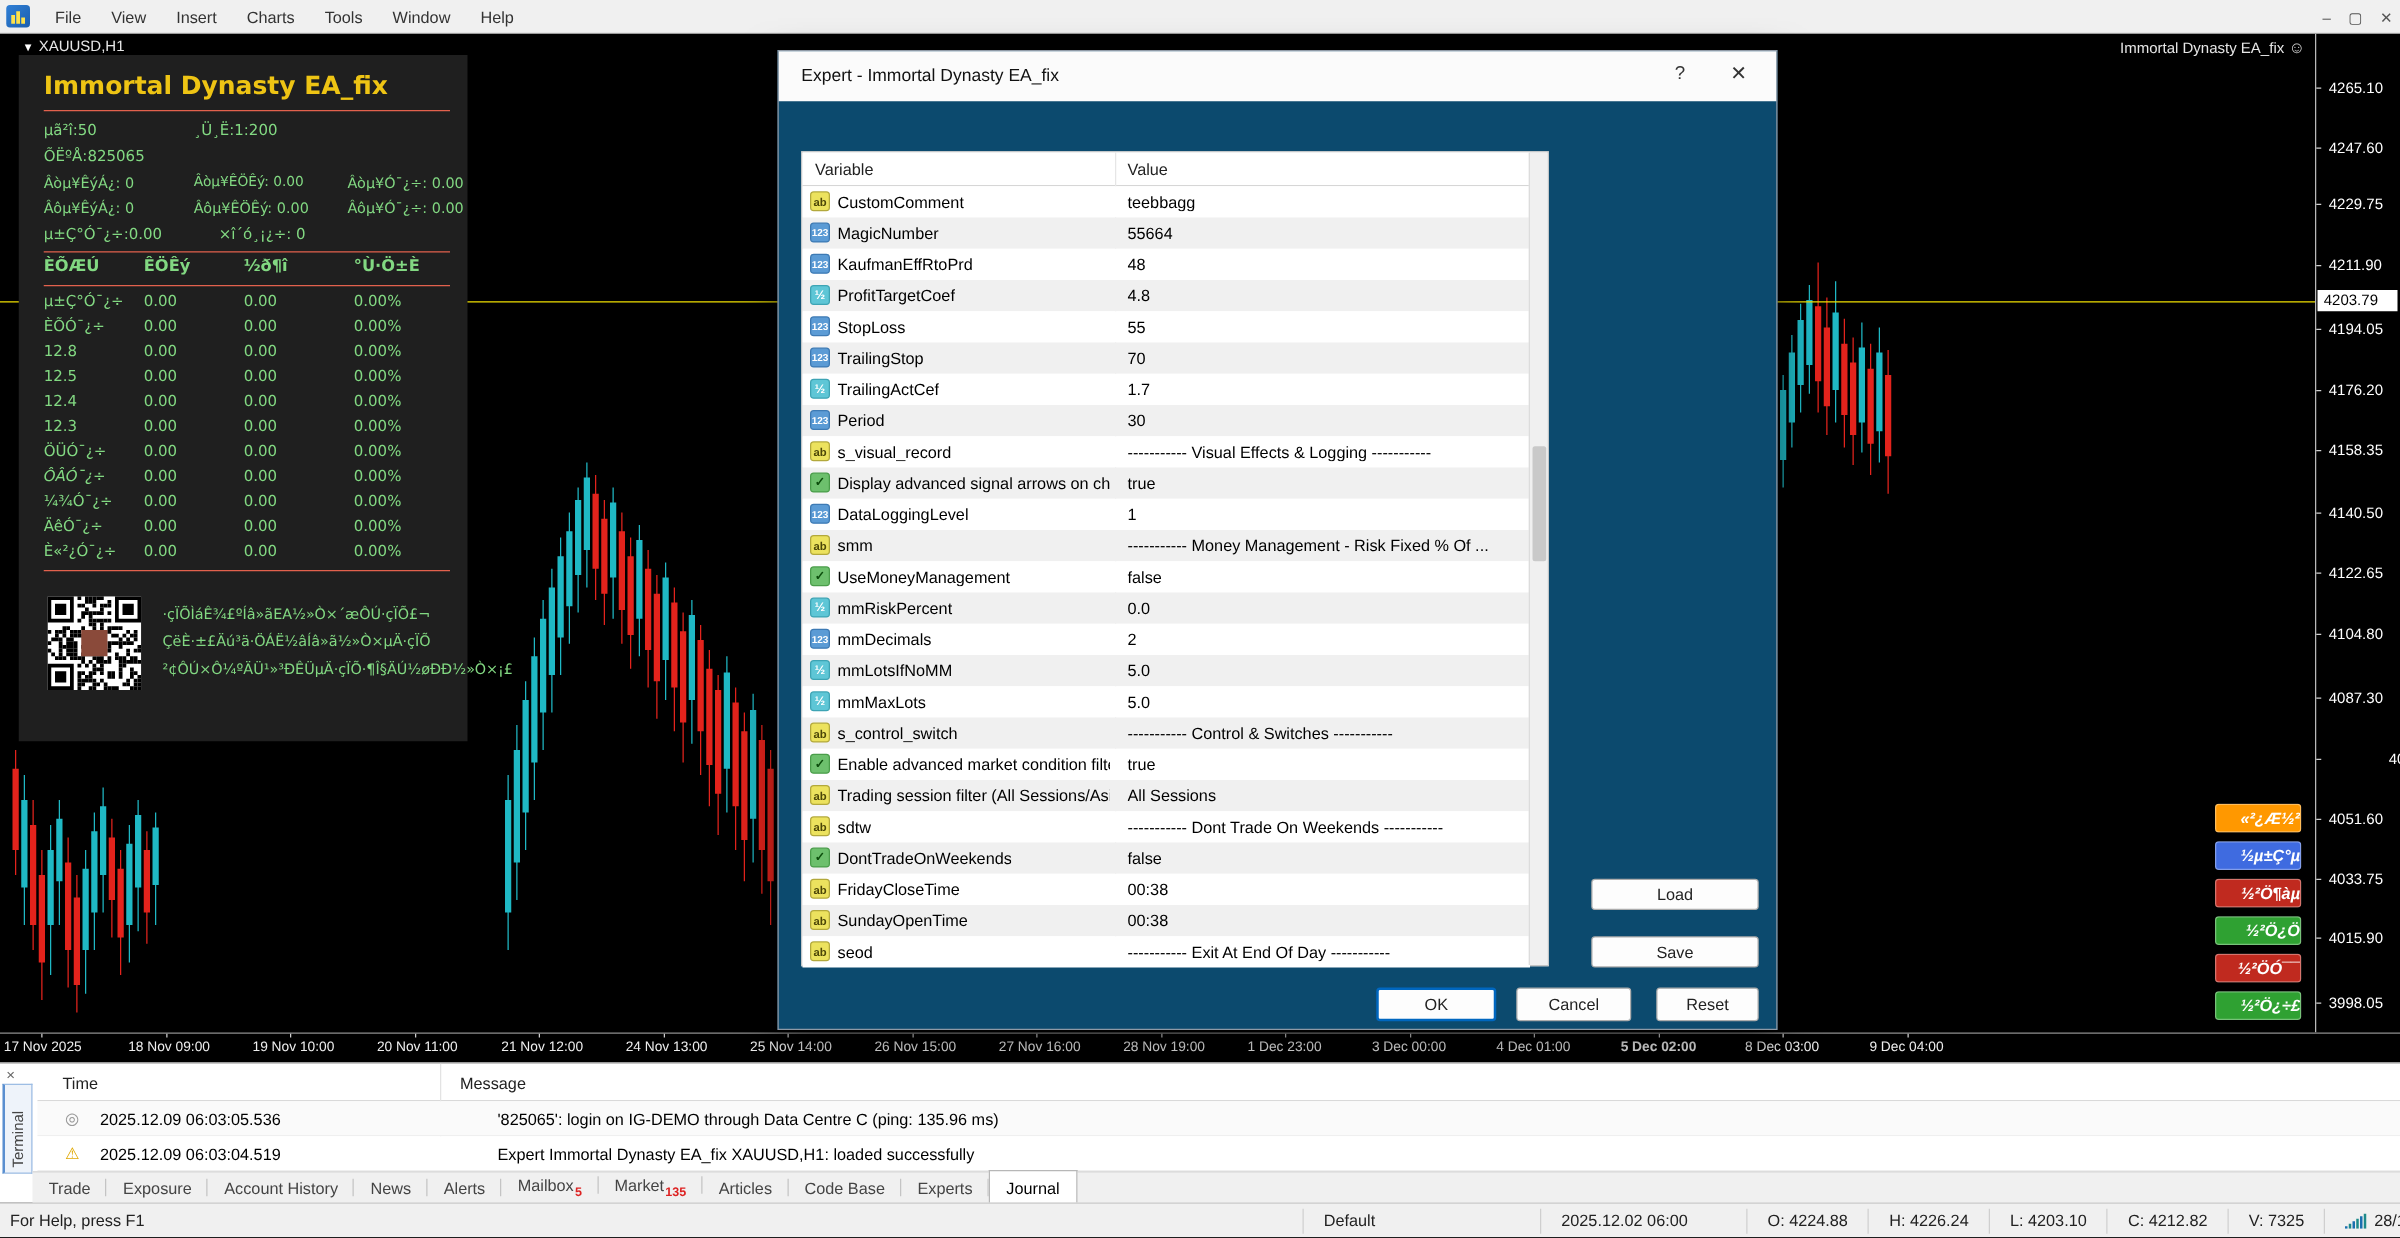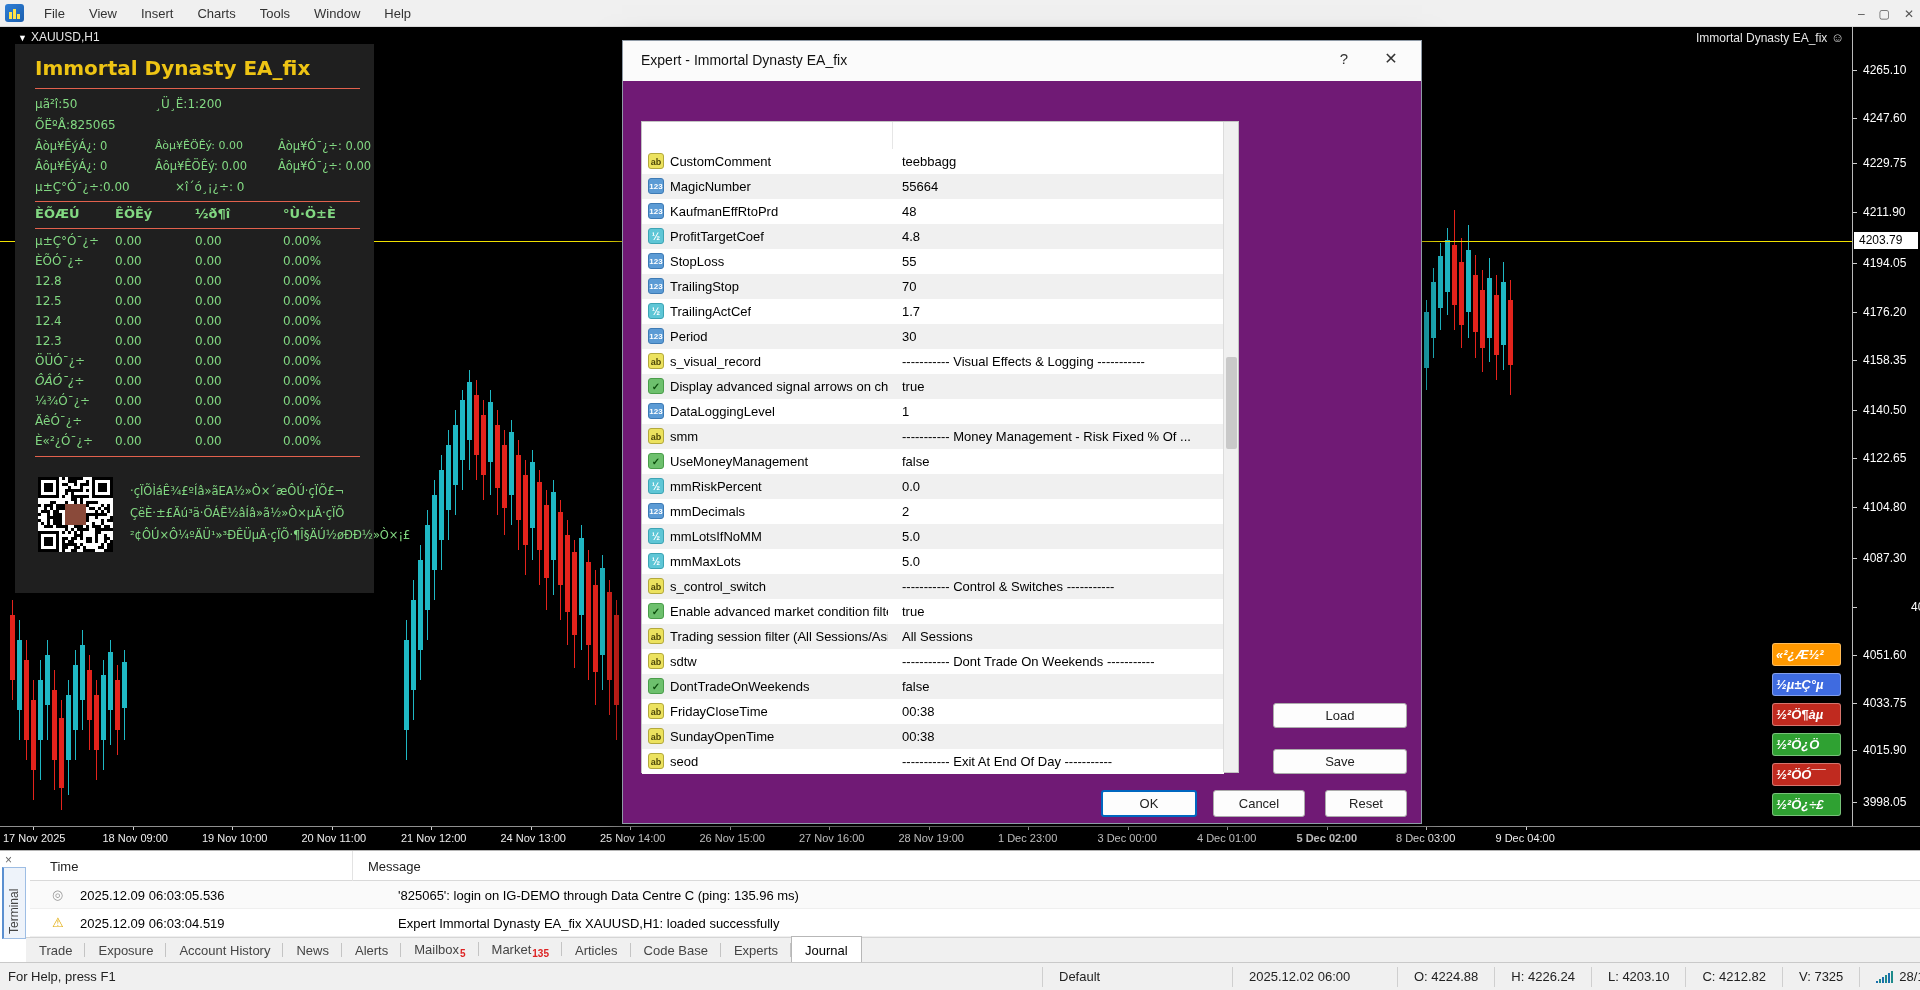--- a/index.html
+++ b/index.html
@@ -15,21 +15,21 @@
   .wincontrols { position:absolute; right:6px; top:0; height:27px; display:flex; align-items:center; gap:14px; color:#555; font-size:12px; }
 
   
   .chart { position:absolute; left:0; top:27px; width:1852px; height:799px; background:#000; overflow:hidden; }
   .wick,.cbody { position:absolute; }
   .symlabel { position:absolute; left:18px; top:3px; color:#e6e6e6; font-size:12px; white-space:nowrap; }
   .symlabel .tri { font-size:9px; margin-right:4px; color:#fff; }
   .ealabel { position:absolute; right:8px; top:3px; color:#e6e6e6; font-size:12px; white-space:nowrap;text-align:right; }
   .ealabel .smiley { font-size:13px; color:#d8d8d8; }
   .priceline { position:absolute; left:0; width:1852px; height:1px; background:#f0e000; }
-  .badge { position:absolute; width:69px; height:23px; border-radius:3px; color:#fff; font-weight:bold; font-size:13px; line-height:21px; padding-left:3px; border:1px solid rgba(255,255,255,.35); white-space:nowrap; overflow:hidden; font-style:italic; }
+  .badge { position:absolute; width:69px; height:23px; border-radius:3px; color:#fff; font-weight:bold; font-size:13px; line-height:21px; padding-left:3px; border:1px solid rgba(255,255,255,.35); white-space:nowrap; overflow:hidden; font-style:italic;text-align:right; }
 
   
   .infopanel { position:absolute; left:15px; top:17px; width:359px; height:549px; background:#1f1f1f; color:#82d882; font-family:"DejaVu Sans", sans-serif; font-size:12px; }
   .ip-title { position:absolute; left:20px; top:12px; font-size:20px; font-weight:bold; color:#eec414; }
   .ip-red { position:absolute; left:20px; right:14px; height:1px; background:#e2614d; }
   .ip-line { position:absolute; left:20px; right:6px; white-space:nowrap; }
   .ip-col { position:absolute; white-space:nowrap; }
   .ip-head { font-weight:bold; font-size:13px; }
   .qr { position:absolute; left:23px; top:433px; }
   .qr-note { position:absolute; left:115px; white-space:nowrap; font-size:12px; }
@@ -39,21 +39,21 @@
   .pl { position:absolute; left:10px; color:#fff; font-size:12px; }
   .ptick { position:absolute; left:0; width:4px; height:1px; background:#cfcfcf; }
   .pcur { position:absolute; left:1px; width:64px; height:17px; background:#fff; color:#000; font-size:12px; line-height:17px; padding-left:5px; }
 
   
   .timescale { position:absolute; left:0; top:826px; width:1920px; height:24px; background:#000; border-top:1px solid #8f8f8f; }
   .tl { position:absolute; top:5px; color:#eee; font-size:11px; white-space:nowrap; }
   .ttick { position:absolute; top:0; width:1px; height:3px; background:#cfcfcf; }
 
   
-  .dialog { position:absolute; left:622px; top:40px; width:800px; height:784px; background:#701a75; border:1px solid #8f9aa6; box-shadow:0 10px 30px rgba(0,0,0,.55); }
+  .dialog { position:absolute; left:622px; top:40px; width:800px; height:784px; background:#0c4a6e; border:1px solid #8f9aa6; box-shadow:0 10px 30px rgba(0,0,0,.55); }
   .dlg-titlebar { position:absolute; left:0; top:0; width:100%; height:40px; background:#fbfbfb; }
   .dlg-title { position:absolute; left:18px; top:11px; font-size:14px; color:#111; }
   .dlg-help { position:absolute; right:66px; top:9px; font-size:15px; color:#333; width:22px; text-align:center; }
   .dlg-close { position:absolute; right:18px; top:8px; font-size:16px; color:#333; width:24px; text-align:center; }
   .tabstrip { position:absolute; left:12px; top:52px; right:12px; height:27px; border-bottom:1px solid #c8c8c8; display:flex; align-items:flex-end; }
   .tab { font-size:13px; color:#222; padding:4px 10px 5px; border:1px solid #c8c8c8; border-bottom:none; background:#f0f0f0; margin-right:2px; }
   .tab.active { background:#fff; padding-top:6px; position:relative; top:1px; border-bottom:1px solid #fff; }
   .ptable { position:absolute; left:18px; top:80px; width:598px; height:652px; background:#fff; border:1px solid #c3c3c3; }
   .pt-header { position:absolute; left:0; top:0; width:582px; height:27px; background:#fff; border-bottom:1px solid #d6d6d6; }
   .pt-header span { position:absolute; top:6px; font-size:13px; color:#222; }
@@ -635,20 +635,24 @@
       <div class="tl" style="left: 1495.5px;">9 Dec 04:00</div>
     </div>
 
   <div class="dialog">
     <div class="dlg-titlebar">
       <div class="dlg-title">Expert - Immortal Dynasty EA_fix</div>
       <div class="dlg-help">?</div>
       <div class="dlg-close">✕</div>
     </div>
     <div class="ptable">
+      <div class="pt-header">
+        <span style="left:10px">Variable</span>
+        <span style="left:260px">Value</span>
+      </div>
       <div class="pt-coldiv"></div>
       <div id="dlg-rows">
           <div class="prow" style="top: 27px; background: rgb(255, 255, 255);">
             <div class="ricon ab">ab</div>
             <div class="nm">CustomComment</div>
             <div class="vl">teebbagg</div>
           </div>
           <div class="prow" style="top: 52px; background: rgb(240, 240, 240);">
             <div class="ricon num">123</div>
             <div class="nm">MagicNumber</div>

